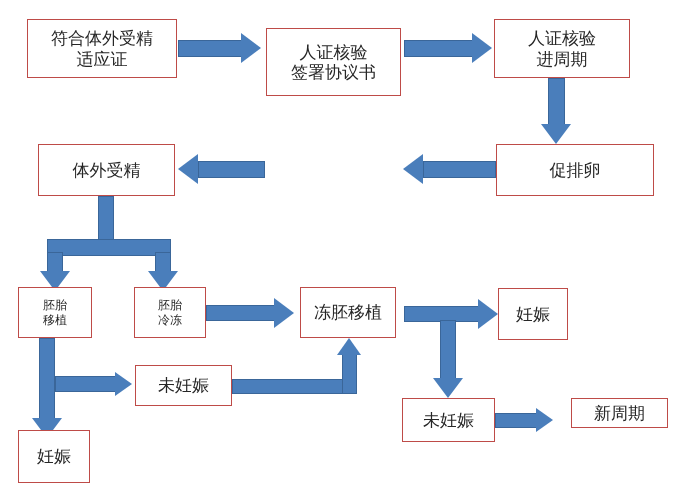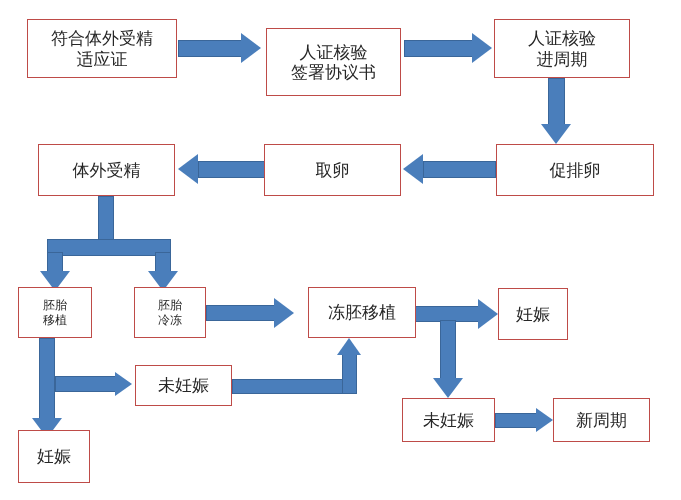--- a/index.html
+++ b/index.html
@@ -118,23 +118,20 @@
 
   <div class="node fs-md" style="left:496px; top:144px; width:158px; height:52px;">
     <span class="label">促排卵</span>
   </div>
 
   <div class="conn">
     <div class="shaft" style="left:423px; top:161px; width:73px; height:17px;"></div>
     <div class="head head-left" style="left:403px; top:154px;"></div>
   </div>
 
-  <div class="node fs-md" style="left:264px; top:144px; width:137px; height:52px;">
-    <span class="label">取卵</span>
-  </div>
 
   <div class="conn">
     <div class="shaft" style="left:198px; top:161px; width:67px; height:17px;"></div>
     <div class="head head-left" style="left:178px; top:154px;"></div>
   </div>
 
   <div class="node fs-md" style="left:38px; top:144px; width:137px; height:52px;justify-content:center;">
     <span class="label">体外受精</span>
   </div>
 
@@ -159,21 +156,21 @@
   <div class="node fs-sm" style="left:134px; top:287px; width:72px; height:51px;">
     <span class="label">胚胎
 冷冻</span>
   </div>
 
   <div class="conn">
     <div class="shaft" style="left:206px; top:305px; width:70px; height:16px;"></div>
     <div class="head head-right" style="left:274px; top:298px;"></div>
   </div>
 
-  <div class="node fs-md" style="left:308px; top:287px; width:108px; height:51px;">
+  <div class="node fs-md" style="left:300px; top:287px; width:96px; height:51px;">
     <span class="label">冻胚移植</span>
   </div>
 
   <div class="conn">
 
     <div class="shaft" style="left:39px; top:338px; width:16px; height:87px;"></div>
     <div class="head head-down" style="left:32px; top:418px;"></div>
 
     <div class="shaft" style="left:55px; top:376px; width:62px; height:16px;"></div>
     <div class="head head-right-sm" style="left:115px; top:372px;"></div>
@@ -208,17 +205,17 @@
 
   <div class="node fs-md" style="left:402px; top:398px; width:93px; height:44px;">
     <span class="label">未妊娠</span>
   </div>
 
   <div class="conn">
     <div class="shaft" style="left:495px; top:413px; width:43px; height:15px;"></div>
     <div class="head head-right-sm" style="left:536px; top:408px;"></div>
   </div>
 
-  <div class="node fs-md" style="left:553px; top:398px; width:97px; height:44px;">
+  <div class="node fs-md" style="left:571px; top:398px; width:97px; height:30px;">
     <span class="label">新周期</span>
   </div>
 
 </div>
 
 </body></html>

